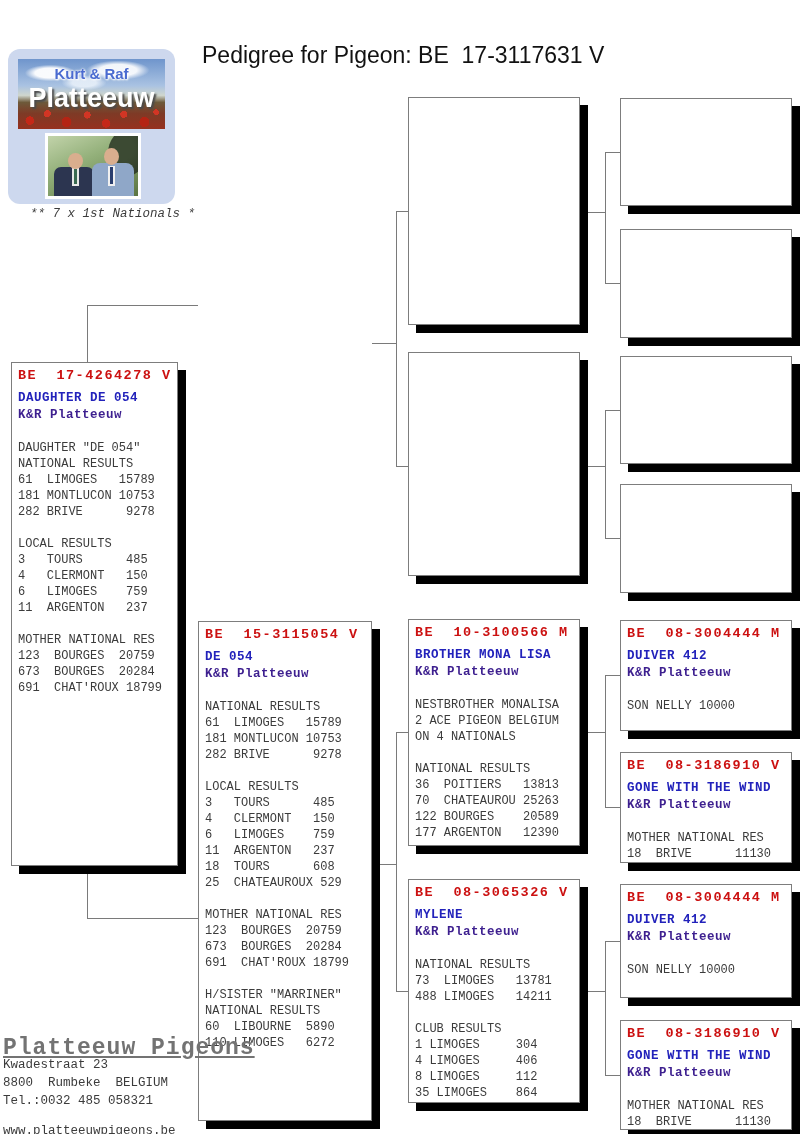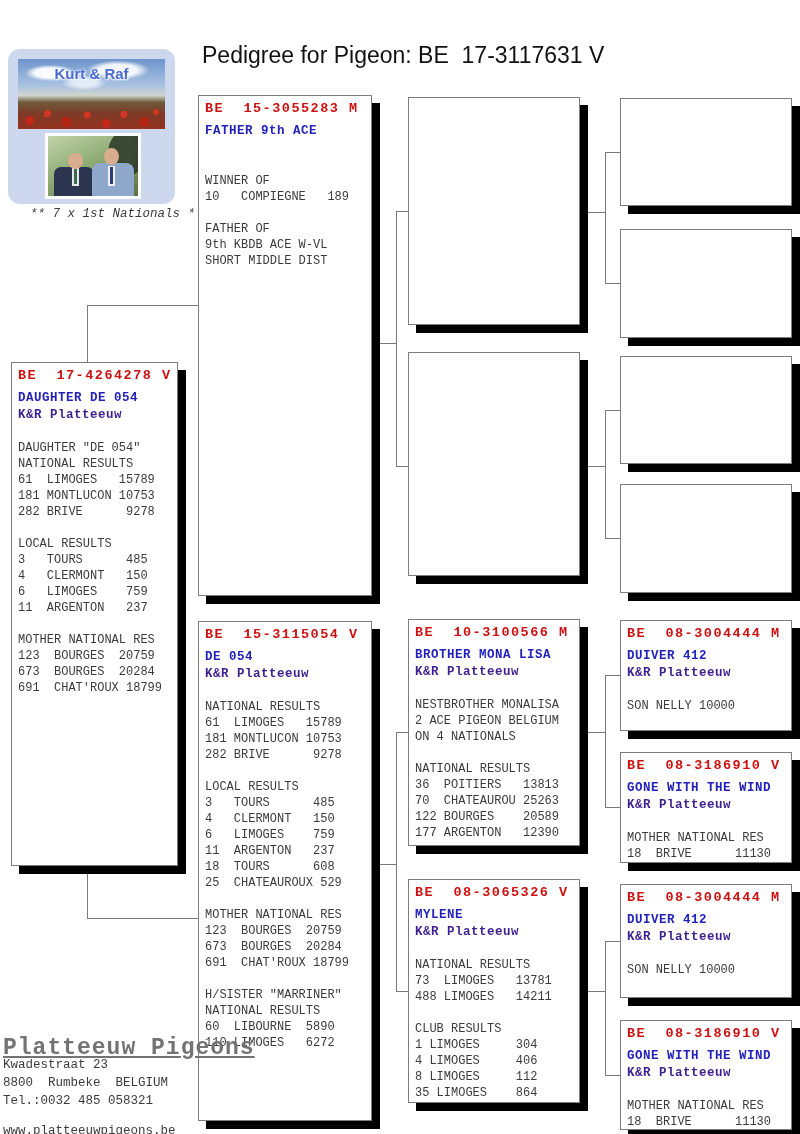--- a/index.html
+++ b/index.html
@@ -76,20 +76,21 @@
 </head>
 <body>
 
 <div id="page">
 
   <div class="title">Pedigree for Pigeon: BE  17-3117631 V</div>
 
   <div class="logo-panel">
     <div class="banner">
       <div class="brand1">Kurt &amp; Raf</div>
+      <div class="brand2">Platteeuw</div>
     </div>
     <div class="photo">
       <div class="photo-inner">
         <div class="bush"></div>
         <div class="body1"></div>
         <div class="shirt1"></div>
         <div class="tie1"></div>
         <div class="head h1"></div>
         <div class="body2"></div>
         <div class="shirt2"></div>
@@ -145,32 +146,20 @@
 4   CLERMONT   150
 6   LIMOGES    759
 11  ARGENTON   237
 
 MOTHER NATIONAL RES
 123  BOURGES  20759
 673  BOURGES  20284
 691  CHAT'ROUX 18799</div>
   </div>
 
-  <div class="pbox" style="left:198px;top:59px;width:174px;height:501px">
-    <div class="ring">BE  15-3055283 M</div>
-    <div class="pname">FATHER 9th ACE</div>
-    <div class="owner"></div>
-    <div class="pbody">
-WINNER OF
-10   COMPIEGNE   189
-
-FATHER OF
-9th KBDB ACE W-VL
-SHORT MIDDLE DIST</div>
-  </div>
 
   <div class="pbox" style="left:198px;top:585px;width:174px;height:500px">
     <div class="ring">BE  15-3115054 V</div>
     <div class="pname">DE 054</div>
     <div class="owner">K&amp;R Platteeuw</div>
     <div class="pbody">
 NATIONAL RESULTS
 61  LIMOGES   15789
 181 MONTLUCON 10753
 282 BRIVE      9278

